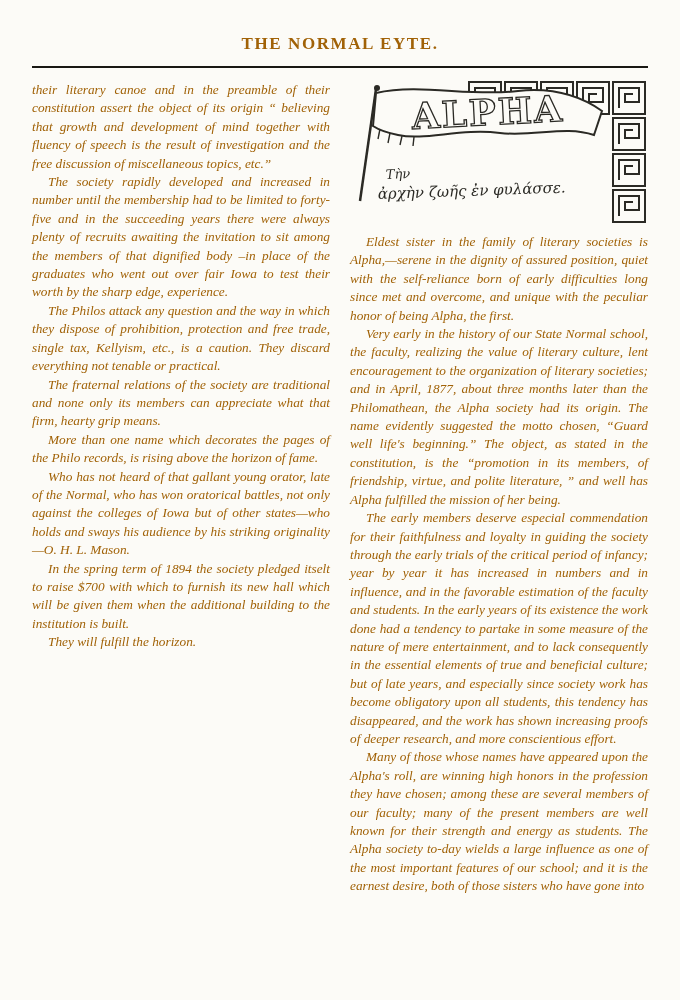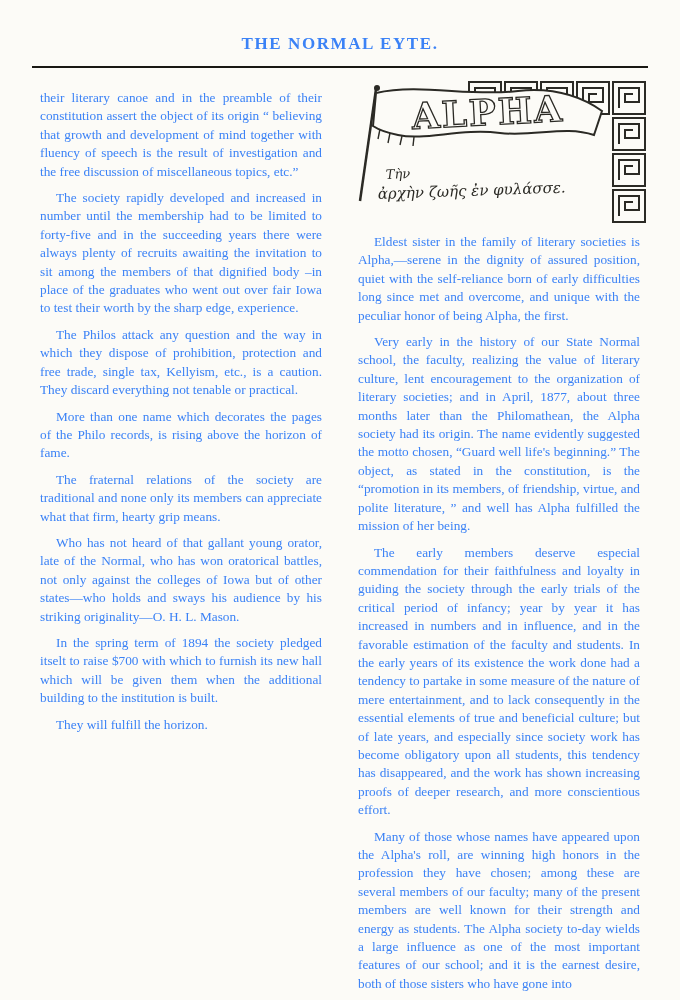--- a/index.html
+++ b/index.html
@@ -1,35 +1,35 @@
 <!DOCTYPE html>
 <html><head>
 <meta charset="utf-8">
 <style>
   html,body{margin:0;padding:0;background:#d9d7d1;}
   .page{
     width:680px;height:1000px;margin:0 auto;box-sizing:border-box;
-    background:#fcfbf7;color:#3b82f6;
+    background:#fcfbf7;color:#a16207;
     padding:26px 32px 0 32px;
     font-family:"Liberation Serif","DejaVu Serif",serif;
     overflow:hidden;position:relative;
   }
   .masthead{text-align:center;}
   .masthead h1{
     font-size:17px;font-weight:bold;letter-spacing:1.6px;
     margin:8px 0 12px 0;
   }
   .head-rule{border:none;border-top:2px solid #191813;margin:0 0 13px 0;}
   .columns{display:flex;gap:20px;}
   .col{
     flex:1;min-width:0;
     font-size:13.3px;line-height:1.385;
     text-align:justify;
   }
-  .col p{margin:8px;text-indent:16px;}
+  .col p{margin:0;text-indent:16px;font-style:italic;}
   .col p.no-indent{text-indent:0;}
   figure.banner{margin:0 0 8px 0;padding:0;}
   figure.banner svg{display:block;}
   .gk{stroke:#2b2a25;stroke-width:2;fill:none;}
   .gk-box{fill:#fcfbf7;stroke:#2b2a25;stroke-width:2;}
 </style>
 </head>
 <body>
 
 <div class="page">
@@ -38,22 +38,22 @@
     <h1>THE NORMAL EYTE.</h1>
   </div>
   <hr class="head-rule">
 
   <div class="columns">
 
     <div class="col">
       <p class="no-indent">their literary canoe and in the preamble of their constitution assert the object of its origin “ believing that growth and development of mind together with fluency of speech is the result of investigation and the free discussion of miscellaneous topics, etc.”</p>
       <p>The society rapidly developed and increased in number until the membership had to be limited to forty-five and in the succeeding years there were always plenty of recruits awaiting the invitation to sit among the members of that dignified body –in place of the graduates who went out over fair Iowa to test their worth by the sharp edge, experience.</p>
       <p>The Philos attack any question and the way in which they dispose of prohibition, protection and free trade, single tax, Kellyism, etc., is a caution.  They discard everything not tenable or practical.</p>
+      <p>The fraternal relations of the society are traditional and none only its members can appreciate what that firm, hearty grip means.</p>
       <p>More than one name which decorates the pages of the Philo records, is rising above the horizon of fame.</p>
-      <p>The fraternal relations of the society are traditional and none only its members can appreciate what that firm, hearty grip means.</p>
       <p>Who has not heard of that gallant young orator, late of the Normal, who has won oratorical battles, not only against the colleges of Iowa but of other states—who holds and sways his audience by his striking originality—O. H. L. Mason.</p>
       <p>In the spring term of 1894 the society pledged itselt to raise $700 with which to furnish its new hall which will be given them when the additional building to the institution is built.</p>
       <p>They will fulfill the horizon.</p>
     </div>
 
     <div class="col">
 
       <figure class="banner">
         <svg width="298" height="144" viewBox="0 0 298 144" xmlns="http://www.w3.org/2000/svg">
           <defs>

